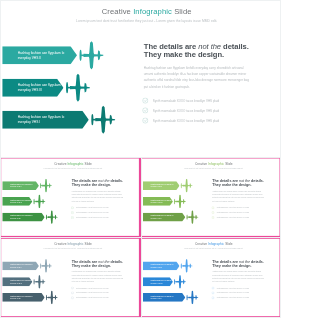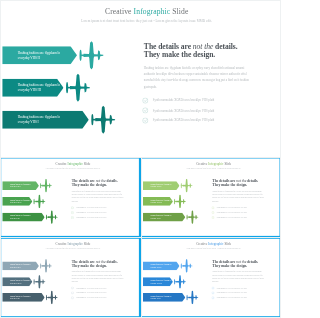--- a/index.html
+++ b/index.html
@@ -1,17 +1,17 @@
 <!DOCTYPE html>
 <html><head>
 <meta charset="utf-8">
 <style>
   html,body{margin:0;padding:0;width:281px;height:318px;background:#fff;
     font-family:"Liberation Sans",sans-serif;}
-  .page{position:relative;width:281px;height:318px;overflow:hidden;background:#0ea5e9;font-family:Liberation Serif, serif;}
+  .page{position:relative;width:281px;height:318px;overflow:hidden;background:#ec4899;}
 
   
   .slide{position:absolute;width:1000px;height:562px;transform-origin:0 0;
     background:#fff;overflow:hidden;}
 
   .s-title{position:absolute;left:22px;top:26px;width:1000px;text-align:center;
     font-size:27px;color:#6f7275;font-weight:400;letter-spacing:.4px;white-space:nowrap;}
   .s-title .ac{font-weight:400;}
   .s-sub{position:absolute;left:22px;top:68px;width:1000px;text-align:center;
     font-size:11.8px;color:#b9bec1;letter-spacing:.1px;white-space:nowrap;}

